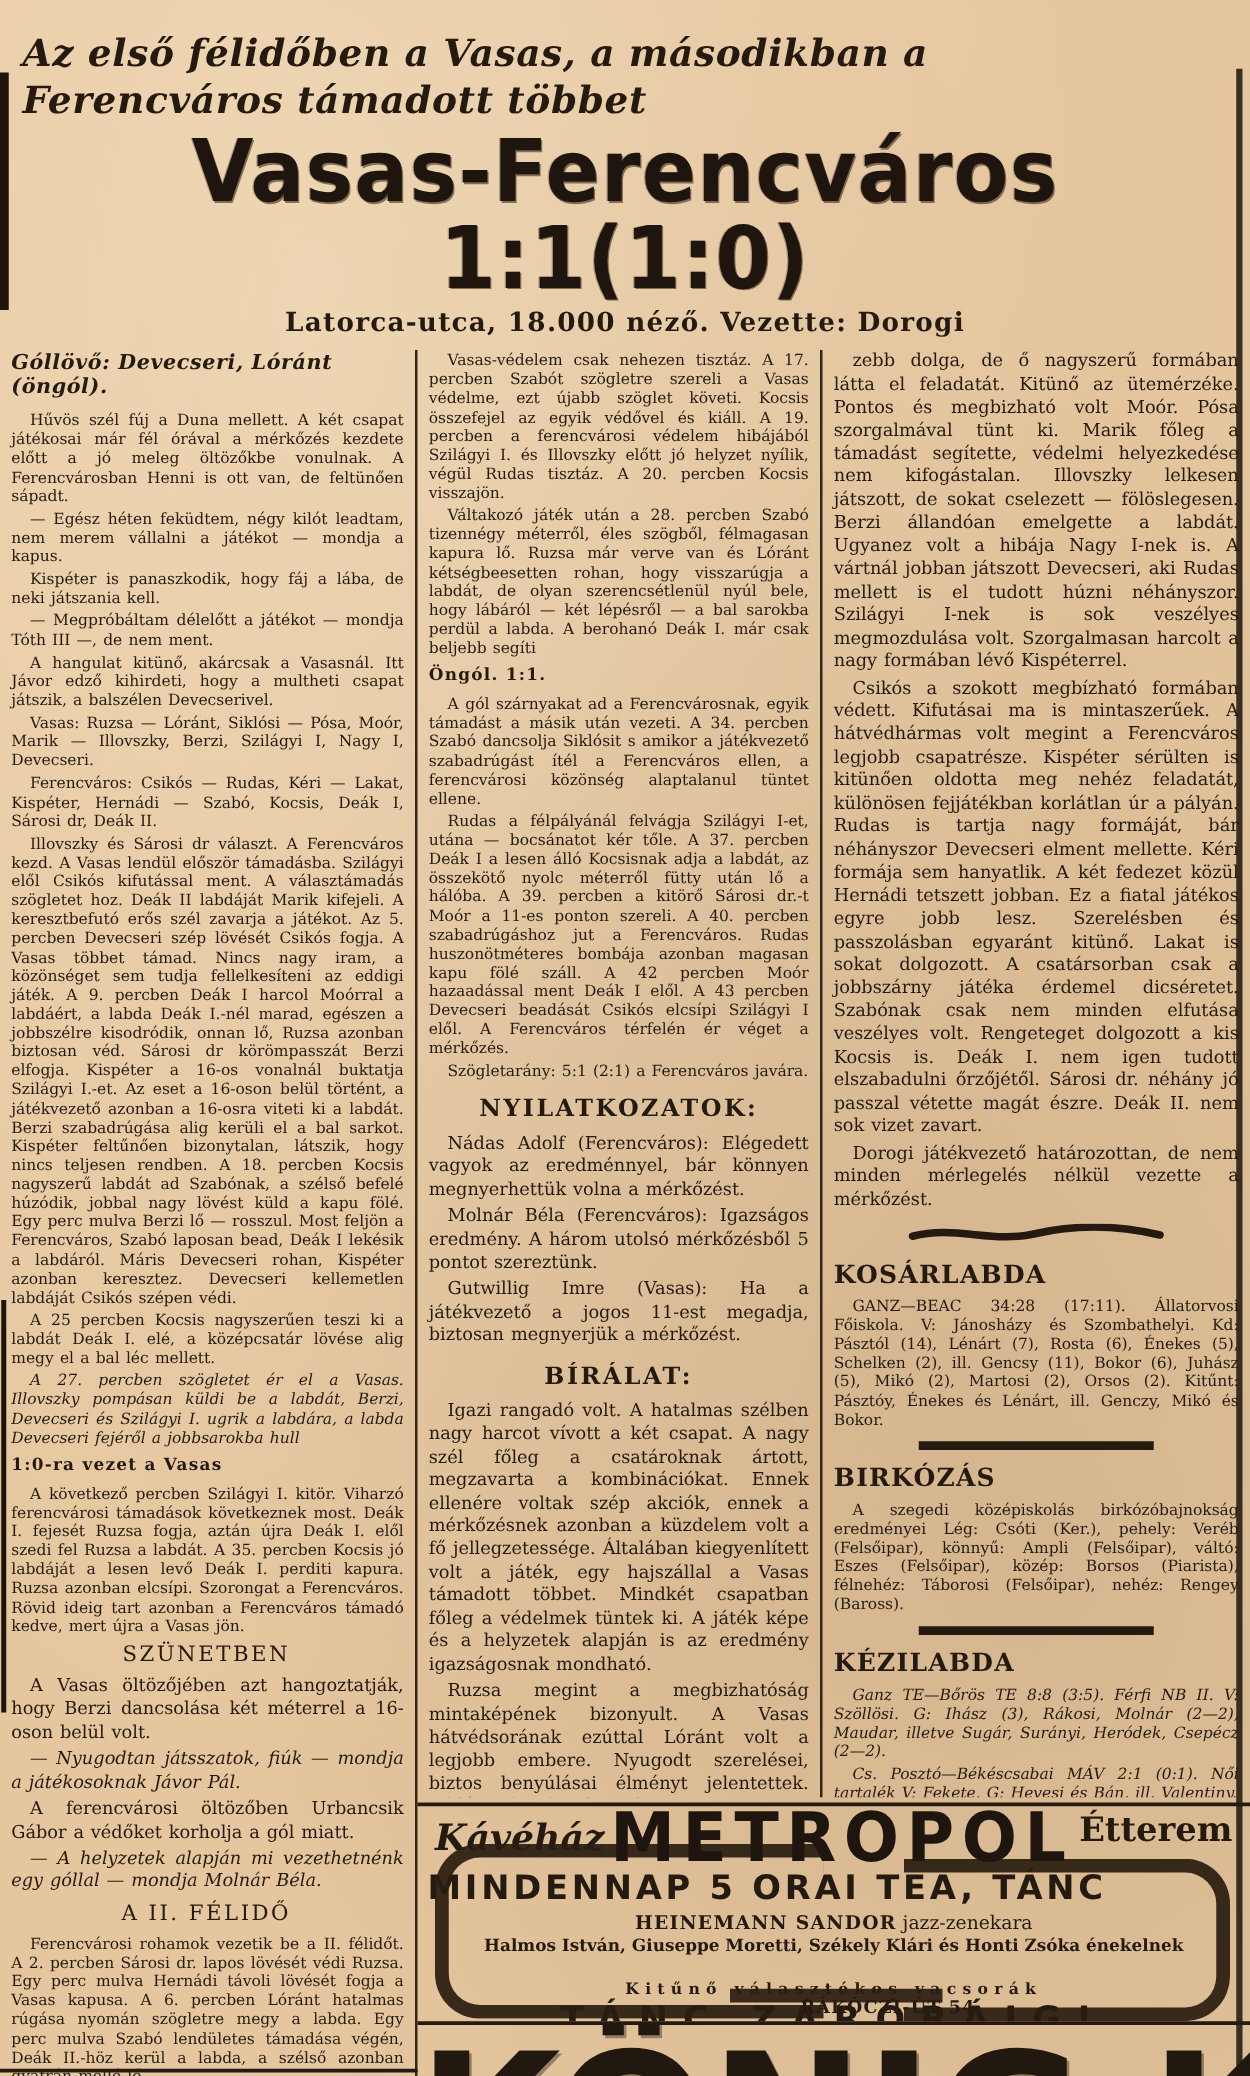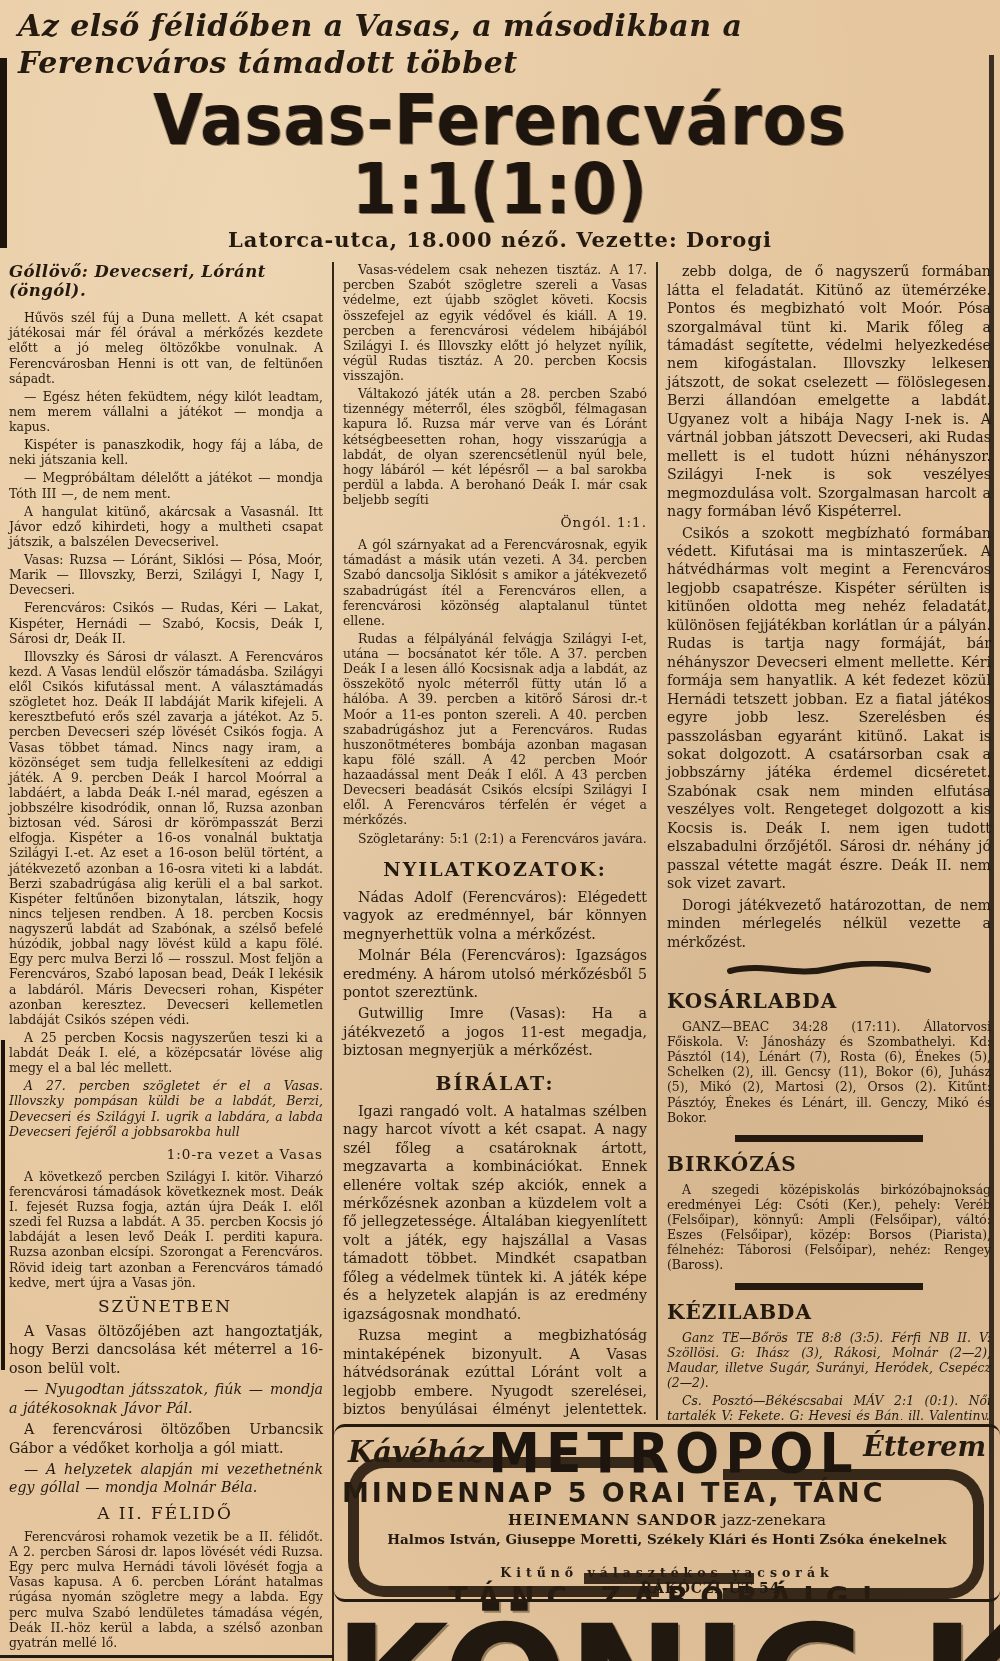--- a/index.html
+++ b/index.html
@@ -11,60 +11,60 @@
       radial-gradient(ellipse at 50% 45%, rgba(110,80,50,.08), transparent 70%);
     color:#241a10; font-family:"DejaVu Serif", serif;}
   
   .edge{position:absolute;background:#1d140c;}
   .edge-left-top{left:0;top:58px;width:7px;height:190px;}
   .edge-left-mid{left:1px;top:1040px;width:4px;height:330px;}
   .edge-right{right:6px;top:55px;width:5px;height:1606px;opacity:.85;}
   .bottom-left-rule{position:absolute;left:0;bottom:3px;width:334px;height:3px;background:#241a10;}
 
   
-  .masthead{padding:8px 0 0 0;}
+  .masthead{padding:26px 0 0 0;}
   .kicker{font-style:italic;font-weight:bold;font-size:30px;line-height:1.22;
     padding-left:18px;max-width:840px;letter-spacing:.5px;}
   .headline{margin-top:10px;text-align:center;font-family:"DejaVu Sans",sans-serif;
     font-weight:bold;font-size:64px;letter-spacing:1px;color:#1d150e;line-height:1;
     transform:scaleY(1.08);text-shadow:1px 1px 0 rgba(46,28,12,.55), -1px 0 0 rgba(46,28,12,.3);}
   .subhead{margin-top:8px;text-align:center;font-weight:bold;font-size:21px;letter-spacing:1px;}
 
   
   .body-grid{display:flex;margin-top:10px;}
   .col{padding:0 9px;overflow:hidden;text-align:justify;}
   .col-left{width:314px;height:1420px;border-right:2px solid #38281660;border-right-color:#352718;flex:none;}
   .right-region{flex:1;min-width:0;}
   .two-cols{display:flex;height:1158px;overflow:hidden;}
   .col-mid{width:304px;border-right:2px solid #352718;flex:none;}
   .col-rt{flex:1;min-width:0;}
 
   .para{margin:0 0 3px 0;text-indent:15px;font-size:12.4px;line-height:1.22;word-spacing:1px;}
   .f-l{font-size:14.2px;line-height:1.3;}
   .f-i{font-style:italic;}
   .byline{font-style:italic;font-weight:bold;font-size:16.5px;text-align:left;margin:0 0 10px 0;letter-spacing:.5px;}
-  .score-line{font-weight:normal;text-align:right;font-size:13.5px;margin:7px 0;letter-spacing:1px;}
+  .score-line{font-weight:bold;text-align:left;font-size:13.5px;margin:7px 0;letter-spacing:1px;}
   .h-right{font-weight:normal;text-align:center;font-size:17px;letter-spacing:2px;margin:6px 2px 6px 0;}
   .sec-center{font-weight:bold;text-align:center;font-size:19px;letter-spacing:2px;margin:12px 0 8px;}
   .sec-left{font-weight:bold;text-align:left;font-size:20px;letter-spacing:1px;margin:8px 0 6px;}
   .squig{text-align:center;margin:10px 0 0;}
   .bar{width:58%;height:7px;background:#241a10;margin:10px auto;}
 
   
   .ad{position:relative;border-top:3px solid #241a10;border-bottom:3px solid #241a10;
-    margin-top:4px;height:168px;padding:2px 8px;overflow:hidden;border-radius:11px;}
+    margin-top:4px;height:168px;padding:2px 8px;overflow:hidden;}
   .brk{position:absolute;border:11px solid #2a1d10;opacity:.92;}
   .brk-l{left:14px;top:30px;width:300px;height:118px;border-right:none;border-radius:36px 0 0 36px;}
   .brk-l2{position:absolute;left:250px;bottom:15px;width:170px;height:11px;background:#2a1d10;opacity:.92;}
   .brk-r{right:16px;top:42px;width:250px;height:108px;border-left:none;border-radius:0 36px 36px 0;}
   .ad-row1{display:flex;align-items:flex-start;padding:0 6px;}
   .ad-kavehaz{font-style:italic;font-weight:bold;font-size:29px;padding-top:6px;}
   .ad-name{flex:1;text-align:center;font-family:"DejaVu Sans",sans-serif;font-weight:bold;
     font-size:52px;letter-spacing:6px;line-height:.95;color:#1d150e;transform:scaleY(1.05);}
-  .ad-etterem{font-style:italic;font-weight:bold;font-size:27px;padding-top:2px;}
+  .ad-etterem{font-weight:bold;font-size:27px;padding-top:2px;}
   .ad-line1{text-align:left;font-family:"DejaVu Sans",sans-serif;font-weight:bold;
     font-size:27px;letter-spacing:3px;margin-top:-2px;}
   .ad-line2{text-align:center;font-size:15px;margin-top:3px;}
   .ad-line2 b{letter-spacing:1px;}
   .ad-line3{text-align:center;font-weight:bold;font-size:13.5px;margin-top:2px;}
   .ad-line4{text-align:center;font-weight:bold;font-size:12.5px;letter-spacing:5px;margin-top:18px;}
   .ad-line5{text-align:center;font-family:"DejaVu Sans",sans-serif;font-weight:bold;
     font-size:28px;letter-spacing:12px;margin-top:1px;}
   .ad-address{position:absolute;left:46%;bottom:3px;font-weight:bold;font-size:14px;letter-spacing:1px;}
 

